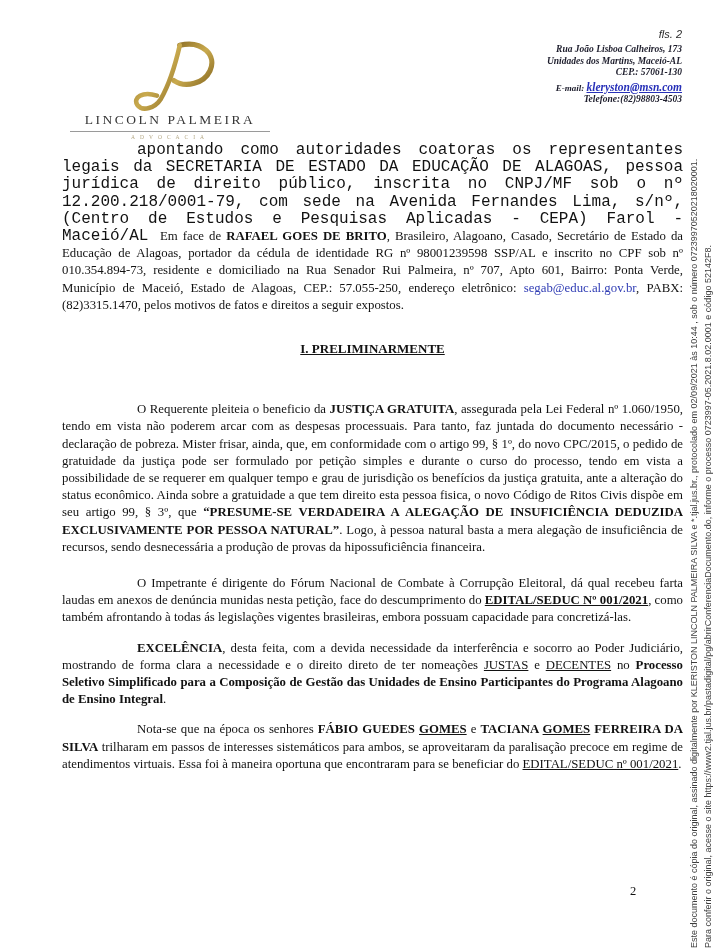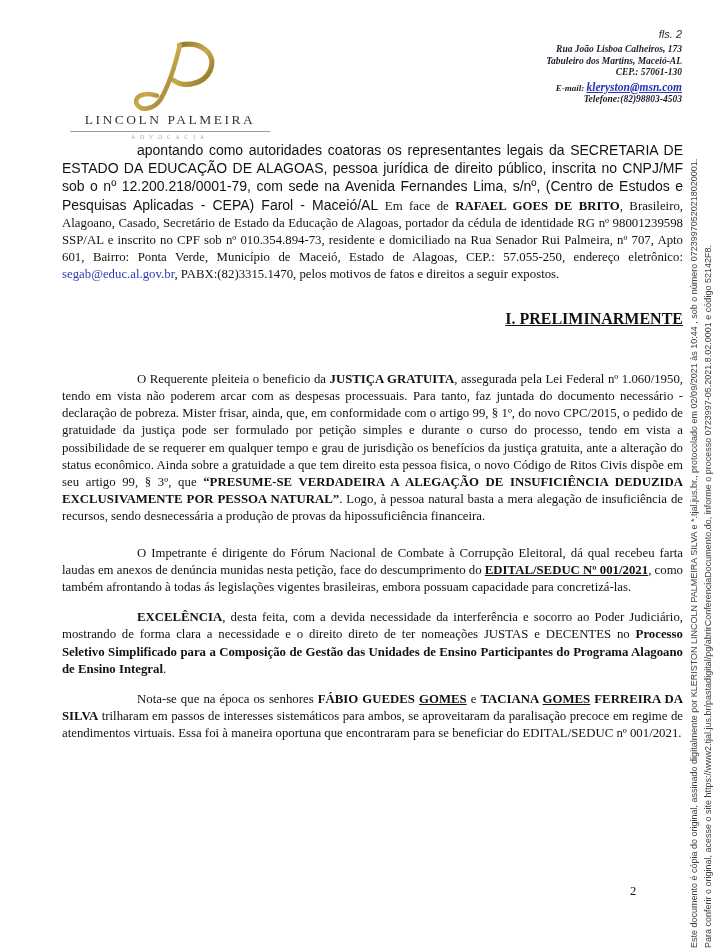--- a/index.html
+++ b/index.html
@@ -25,31 +25,31 @@
           font-family:"Liberation Serif", serif; font-style:italic; font-weight:bold;
           font-size:9.5px; line-height:11.5px; color:#1d1d2c; }
   .addr .email-row { margin-top:3px; font-size:9px; }
   .addr .email-link { font-size:11.5px; color:#2730b8; text-decoration:underline; }
 
   
   .doc { position:absolute; left:62px; top:142px; width:621px;
          font-size:12.8px; line-height:17.2px; text-align:justify; color:#121212; }
   .doc p.indent { text-indent:75px; }
   .doc .p1 { margin-bottom:26px; }
-  .doc .h-sec { font-size:16px; font-weight:bold; text-decoration:underline; text-align:right; }
+  .doc .h-sec { font-size:13px; font-weight:bold; text-decoration:underline; text-align:center; }
   .doc .h1g { margin-bottom:44px; }
   .doc .h2g { margin-bottom:20px; }
   .doc .p2 { margin-bottom:19px; }
   .doc .h3g { margin-bottom:16px; }
   .doc .p3, .doc .p4, .doc .p5 { margin-bottom:13px; }
 
   .seg-plain { }
-  .seg-sans { font-family:Liberation Sans, sans-serif; font-size:14px; }
+  .seg-sans { font-family:Liberation Mono, monospace; font-size:16px; }
   .seg-bold { font-weight:bold; }
-  .seg-u { }
+  .seg-u { text-decoration:underline; }
   .seg-bu { font-weight:bold; text-decoration:underline; }
   .seg-link { color:#2f3cb4;margin-top:20px; }
 
   .pagenum { position:absolute; left:630px; top:884px; font-size:12.5px; color:#111; }
 
   
   .stamp {
     position:absolute; left:688px; top:948px; width:940px; height:28px;
     transform-origin:0 0; transform:rotate(-90deg);
     font-family:"Liberation Sans", sans-serif; font-size:9px; line-height:13.5px;
@@ -74,21 +74,21 @@
       <path d="M 95,8 C 89,34 81,64 66,90 C 57,104 38,110 30,99 C 23,88 38,78 60,85" fill="none" stroke="url(#gold)" stroke-width="7" stroke-linecap="round"></path>
     </svg>
     <div class="firm-name">LINCOLN PALMEIRA</div>
     <div class="firm-sub">ADVOCACIA</div>
   </div>
 
   <div class="fls">fls. 2</div>
 
   <div class="addr">
     <div>Rua João Lisboa Calheiros, 173</div>
-    <div>Tabuleiro dos Martins, Maceió-AL</div>
+    <div>Unidades dos Martins, Maceió-AL</div>
     <div>CEP.: 57061-130</div>
     <div class="email-row"><span>E-mail: </span><span class="email-link">kleryston@msn.com</span></div>
     <div>Telefone:(82)98803-4503</div>
   </div>
 
   <div class="doc">
     <p class="indent p1"><span class="seg-sans">apontando como autoridades coatoras os representantes legais da SECRETARIA DE ESTADO DA EDUCAÇÃO DE ALAGOAS, pessoa jurídica de direito público, inscrita no CNPJ/MF sob o nº 12.200.218/0001-79, com sede na Avenida Fernandes Lima, s/nº, (Centro de Estudos e Pesquisas Aplicadas - CEPA) Farol - Maceió/AL </span><span class="seg-plain">Em face de </span><span class="seg-bold">RAFAEL GOES DE BRITO</span><span class="seg-plain">, Brasileiro, Alagoano, Casado, Secretário de Estado da Educação de Alagoas, portador da cédula de identidade RG nº 98001239598 SSP/AL e inscrito no CPF sob nº 010.354.894-73, residente e domiciliado na Rua Senador Rui Palmeira, nº 707, Apto 601, Bairro: Ponta Verde, Município de Maceió, Estado de Alagoas, CEP.: 57.055-250, endereço eletrônico: </span><span class="seg-link">segab@educ.al.gov.br</span><span class="seg-plain">, PABX:(82)3315.1470, pelos motivos de fatos e direitos a seguir expostos.</span></p>
 
     <div class="h-sec h1g">I. PRELIMINARMENTE</div>
 

